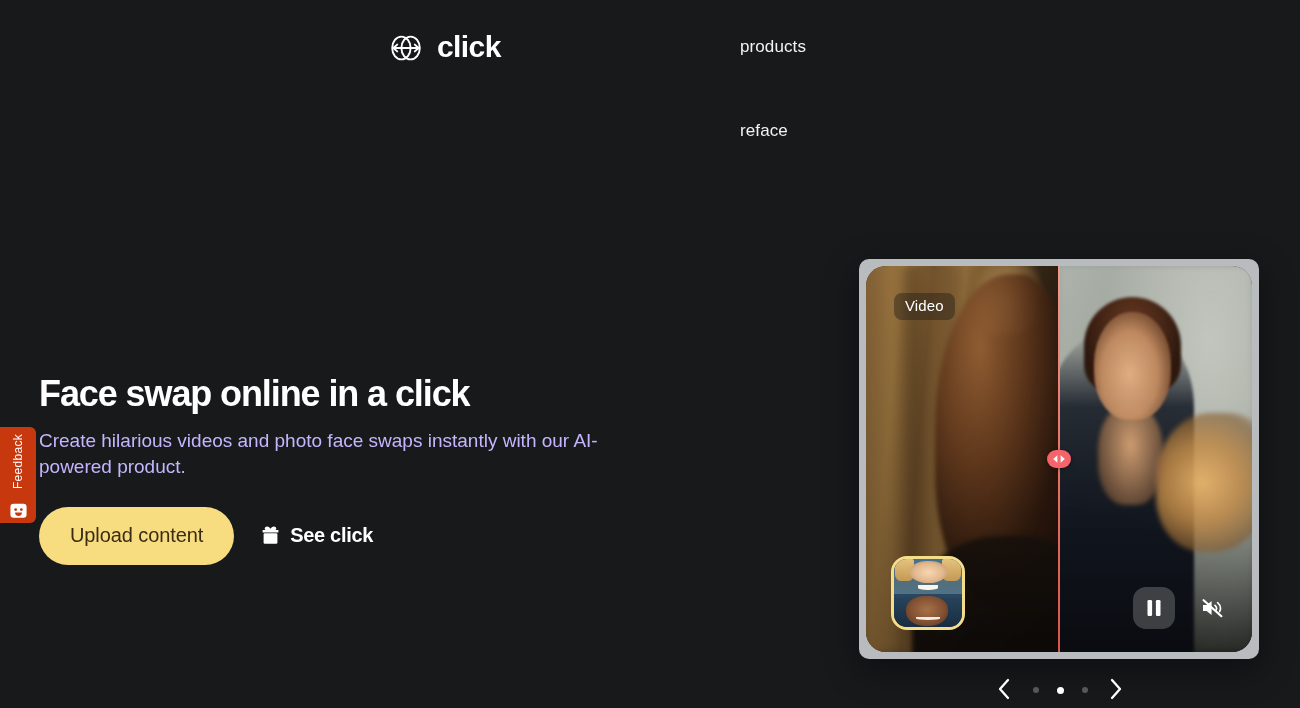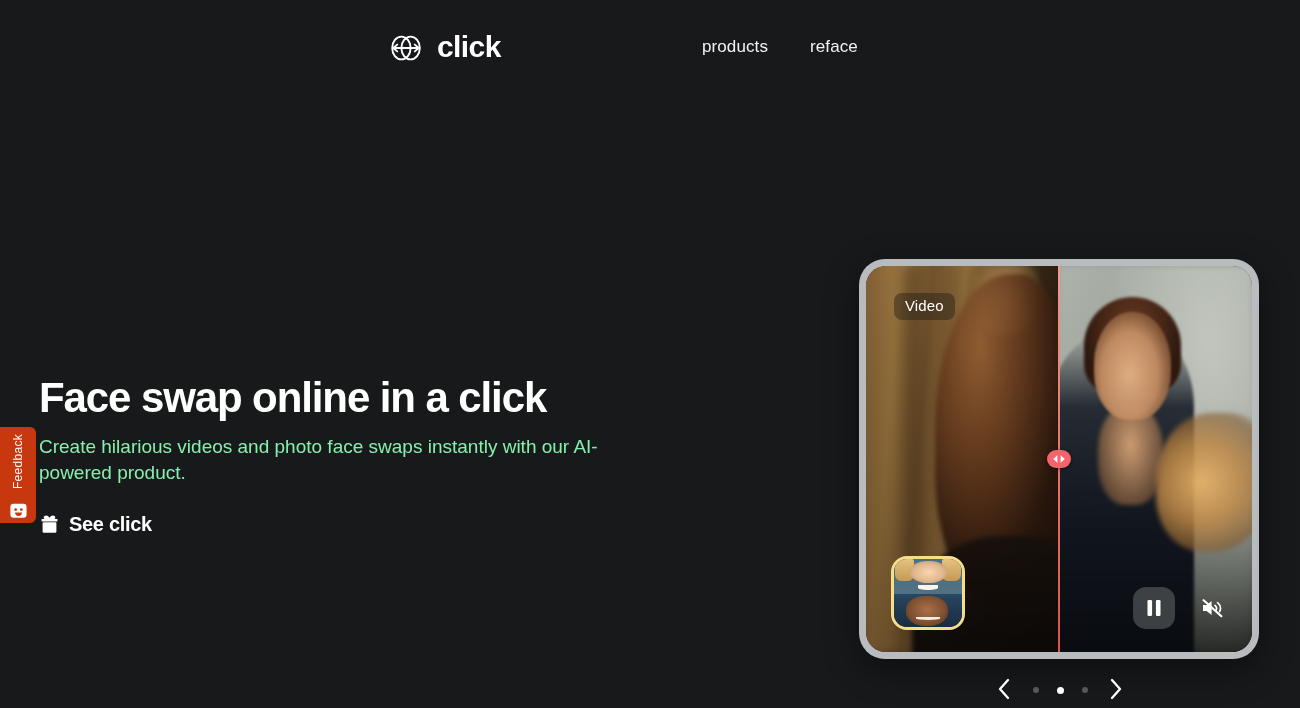--- a/index.html
+++ b/index.html
@@ -47,24 +47,25 @@
     font-size: 30px;
     font-weight: 700;
     letter-spacing: -0.6px;
     color: #ffffff;
     line-height: 1;
     padding-bottom: 3px;
   }
 
   .nav {
     position: absolute;
-    left: 702px;
+    left: 740px;
     top: 37px;
     display: flex;
-    gap: 42px;
+    gap: 64px;
+    flex-direction: column;
   }
 
   .nav-link {
     font-size: 17px;
     font-weight: 400;
     color: #f2f2f2;
     letter-spacing: 0.1px;
     cursor: pointer;
     text-decoration: none;
   }
@@ -106,33 +107,33 @@
 
   
   .hero {
     position: absolute;
     left: 39px;
     top: 375px;
     width: 660px;
   }
 
   .hero-title {
-    font-size: 42px;
+    font-size: 36px;
     font-weight: 700;
     letter-spacing: -1.1px;
     line-height: 1.08;
     color: #ffffff;
     white-space: nowrap;
   }
 
   .hero-sub {
     margin-top: 14px;
     font-size: 19px;
     line-height: 1.37;
-    color: #86efac;
+    color: #c4b5fd;
     font-weight: 400;
     max-width: 600px;
   }
 
   .hero-actions {
     margin-top: 27px;
     display: flex;
     align-items: center;
     gap: 26px;
   }
@@ -171,21 +172,21 @@
 
   .gift-icon { width: 21px; height: 21px; display: block; }
 
   
   .video-card {
     position: absolute;
     left: 859px;
     top: 259px;
     width: 400px;
     height: 400px;
-    border-radius: 26px;
+    border-radius: 10px;
     background: #b9bcbe;
     padding: 7px;
     box-shadow: 0 10px 34px rgba(0,0,0,0.45);
   }
 
   .video-inner {
     position: relative;
     width: 100%;
     height: 100%;
     border-radius: 20px;
@@ -537,20 +538,21 @@
 </div>
 
 <section class="hero">
 
   <h1 class="hero-title">Face swap online in a click</h1>
 
   <p class="hero-sub">Create hilarious videos and photo face swaps instantly with our AI-powered product.</p>
 
   <div class="hero-actions">
 
+    <button class="btn-primary">Upload content</button>
 
     <button class="btn-demo">
       <span class="gift-icon">
         <svg class="gift-icon" viewBox="0 0 21 21" fill="#ffffff">
           <path d="M7.1 1.4c-1.5 0-2.6 1.1-2.4 2.3.1.5.4.9.8 1.2H2.6v2.5h15.8V4.9h-2.9c.4-.3.7-.7.8-1.2.2-1.2-.9-2.3-2.4-2.3-1.3 0-2.3.9-3.4 2.3C9.4 2.3 8.4 1.4 7.1 1.4z"></path>
           <rect x="3.6" y="8.3" width="13.8" height="10.4" rx="1.2"></rect>
         </svg>
       </span>
       <span>See click</span>
     </button>

